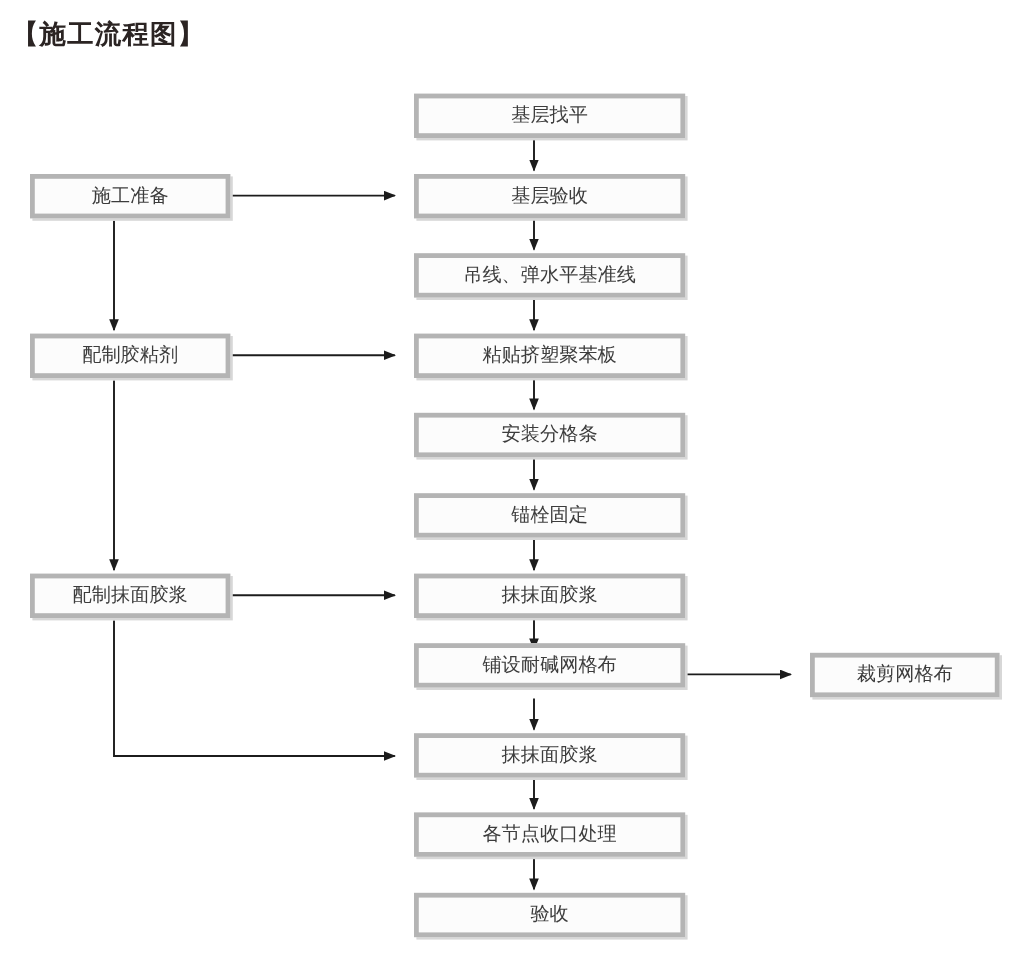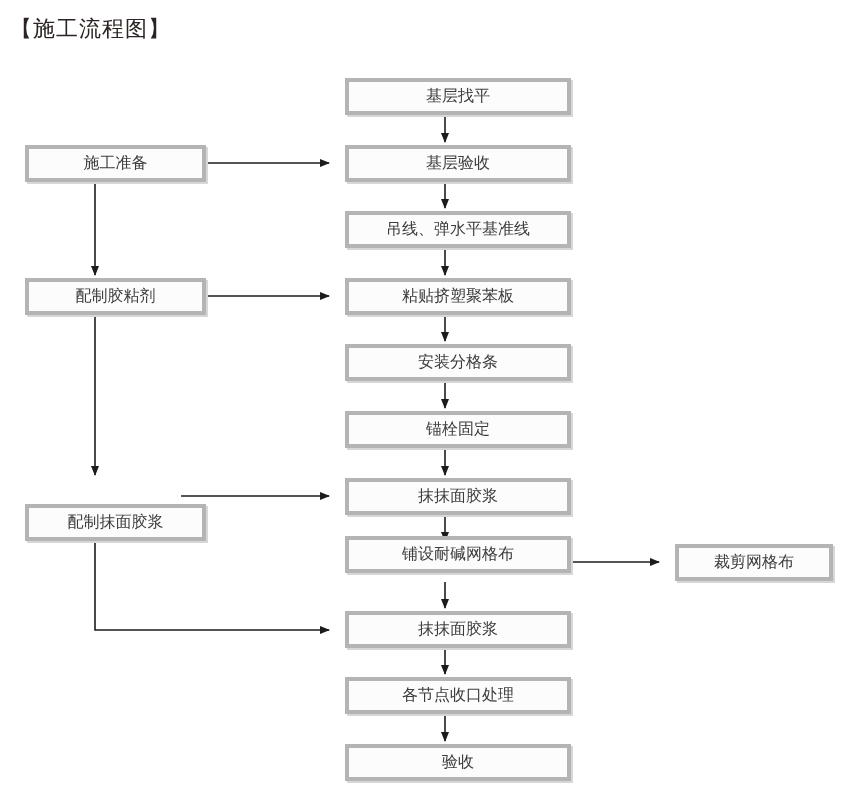--- a/index.html
+++ b/index.html
@@ -21,21 +21,21 @@
     width: 846px;
     height: 811px;
     background: var(--background);
     overflow: hidden;
   }
   .title {
     position: absolute;
     left: 10px;
     top: 14px;
     font-size: 22px;
-    font-weight: normal;
+    font-weight: bold;
     letter-spacing: 1px;
     color: var(--title-text);
   }
   .arrows {
     position: absolute;
     left: 0;
     top: 0;
     width: 846px;
     height: 811px;
   }
@@ -53,21 +53,21 @@
     box-shadow: 2px 2px 0 var(--box-shadow);
     display: flex;
     align-items: center;
     justify-content: center;
     font-size: 16px;
     color: var(--text);
     white-space: nowrap;
     margin-left: 13px;
   }
   .node-main   { left: 332px; width: 226px; }
-  .node-side   { left: 12px;  width: 181px; }
+  .node-side   { left: 12px;  width: 167px; }
   .node-branch { left: 662px; width: 158px; }
 </style>
 </head>
 <body>
 
 <div class="canvas">
 
   <div class="title">【施工流程图】</div>
 
   <svg class="arrows" width="846" height="811" viewBox="0 0 846 811" xmlns="http://www.w3.org/2000/svg">
@@ -139,21 +139,21 @@
   <div class="node node-main" style="top:744px">
       <span>验收</span>
     </div>
 
   <div class="node node-side" style="top:145px">
       <span>施工准备</span>
     </div>
   <div class="node node-side" style="top:278px">
       <span>配制胶粘剂</span>
     </div>
-  <div class="node node-side" style="top:504px">
+  <div class="node node-side" style="top:478px">
       <span>配制抹面胶浆</span>
     </div>
 
   <div class="node node-branch" style="top:544px">
       <span>裁剪网格布</span>
     </div>
 
 </div>
 
 </body></html>

